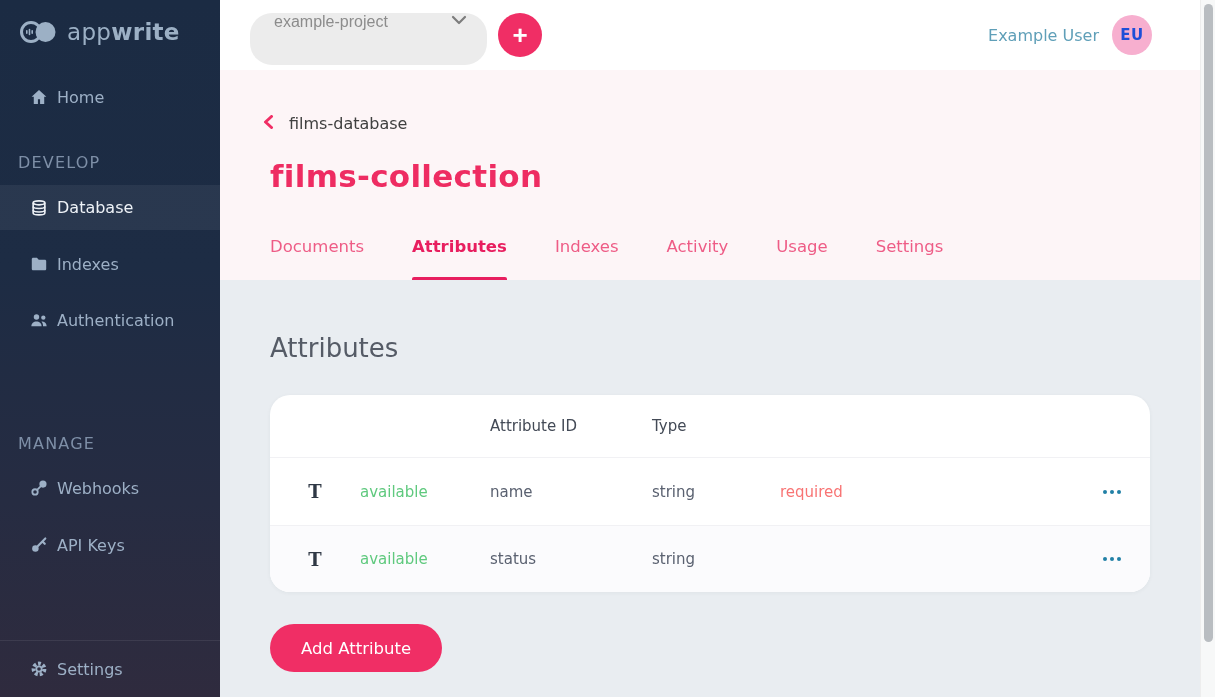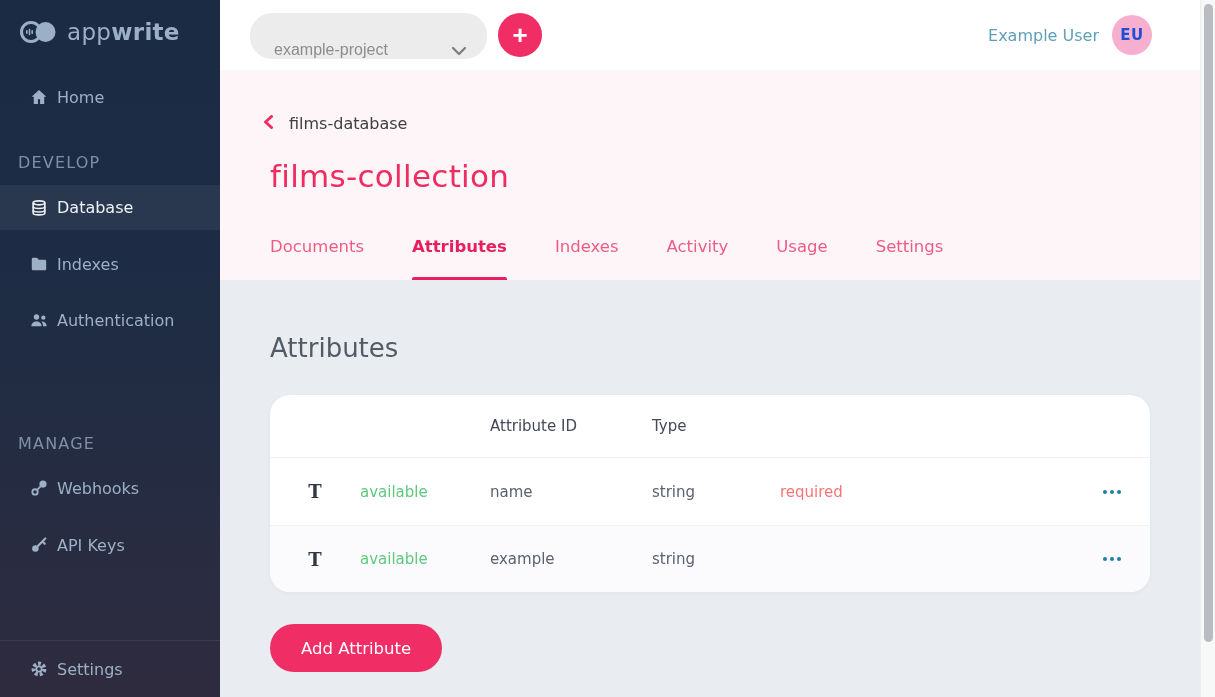--- a/index.html
+++ b/index.html
@@ -17,38 +17,38 @@
   .nav-item { position:absolute; left:0; width:220px; height:44px; display:flex; align-items:center;
               padding-left:30px; gap:9px; color:#9db0c6; cursor:pointer; text-decoration:none; }
   .nav-item .nav-icon { width:18px; height:18px; display:flex; align-items:center; justify-content:center; flex:0 0 18px; }
   .nav-item .nav-label { font-size:16px; }
   .nav-item.active { background:rgba(255,255,255,0.06); color:#eef2f7; height:45px; }
   .nav-section { position:absolute; left:18px; font-size:16px; letter-spacing:1.2px; color:#7e8fa7; }
   .settings-row { top:640px; height:57px; border-top:1px solid rgba(255,255,255,0.08); }
 
   
   .topbar { position:absolute; left:220px; top:0; right:15px; height:70px; background:#ffffff; }
-  .project-select { position:absolute; left:30px; top:13px; width:237px; height:46px; border-radius:22px;
-                    background:#ececec; display:flex; align-items:flex-end; padding:0 20px 0 24px;
+  .project-select { position:absolute; left:30px; top:13px; width:237px; height:52px; border-radius:22px;
+                    background:#ececec; display:flex; align-items:flex-start; padding:0 20px 0 24px;
                     cursor:pointer; border:none;gap:8px; }
   .project-select .ps-value { flex:1; text-align:left; font-size:16px; color:#8c8c8c; }
   .add-btn { position:absolute; left:278px; top:13px; width:44px; height:44px; border-radius:50%;
              background:#f02e65; color:#fff; border:none; font-size:26px; font-weight:600;
              line-height:40px; text-align:center; cursor:pointer; }
   .user-area { position:absolute; right:48px; top:0; height:70px; display:flex; align-items:center; gap:13px; }
   .user-name { font-size:16px; color:#5f9fb8; cursor:pointer; }
   .avatar { width:40px; height:40px; border-radius:50%; background:#f7afcf; color:#1d4ed8;
             display:flex; align-items:center; justify-content:center; font-size:15px; font-weight:700;
             letter-spacing:.5px; cursor:pointer; }
 
   
   .page-header { position:absolute; left:220px; top:70px; right:15px; height:210px; background:#fdf5f7; }
   .breadcrumb { position:absolute; left:43px; top:44px; display:flex; align-items:center; gap:15px;
                 color:#404040; font-size:16px; cursor:pointer; text-decoration:none; }
-  .page-title { position:absolute; left:50px; top:88px; font-size:31px; font-weight:400;
+  .page-title { position:absolute; left:50px; top:88px; font-size:31px; font-weight:700;
                 color:#ee2c62; letter-spacing:.3px; }
   .tabs { position:absolute; left:50px; bottom:0; display:flex; gap:48px; }
   .tab { position:relative; font-size:16.5px; color:#ee5c86; padding-bottom:24px; cursor:pointer; }
   .tab.active { color:#e81e5f; font-weight:600; }
   .tab.active::after { content:""; position:absolute; left:0; right:0; bottom:0; height:3px;
                        background:#e81e5f; border-radius:2px 2px 0 0; }
 
   
   .content { position:absolute; left:220px; top:280px; right:15px; bottom:0; background:#e9edf1; }
   .content-heading { position:absolute; left:50px; top:53px; font-size:26px; color:#555b66; font-weight:400; }
@@ -228,21 +228,21 @@
         <button class="more-btn">
           <span class="dot"></span>
             <span class="dot"></span>
             <span class="dot"></span>
         </button>
       </div>
 
       <div class="trow drow">
         <span class="cell cell-ticon">T</span>
         <span class="cell cell-status">available</span>
-        <span class="cell">example</span>
+        <span class="cell">status</span>
         <span class="cell">string</span>
         <span class="cell cell-required"></span>
         <button class="more-btn">
           <span class="dot"></span>
             <span class="dot"></span>
             <span class="dot"></span>
         </button>
       </div>
     </div>
 

